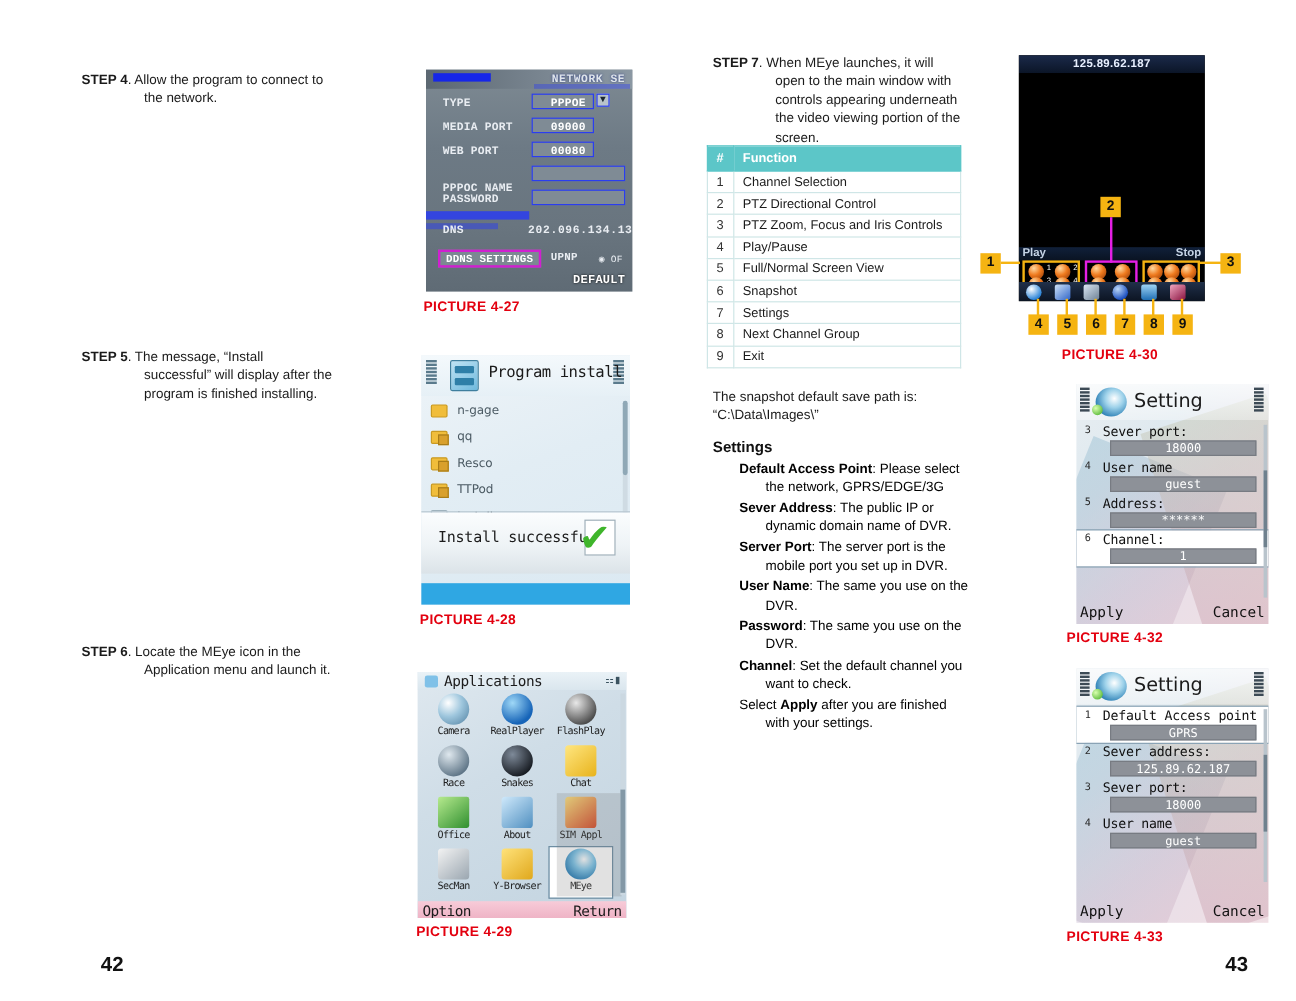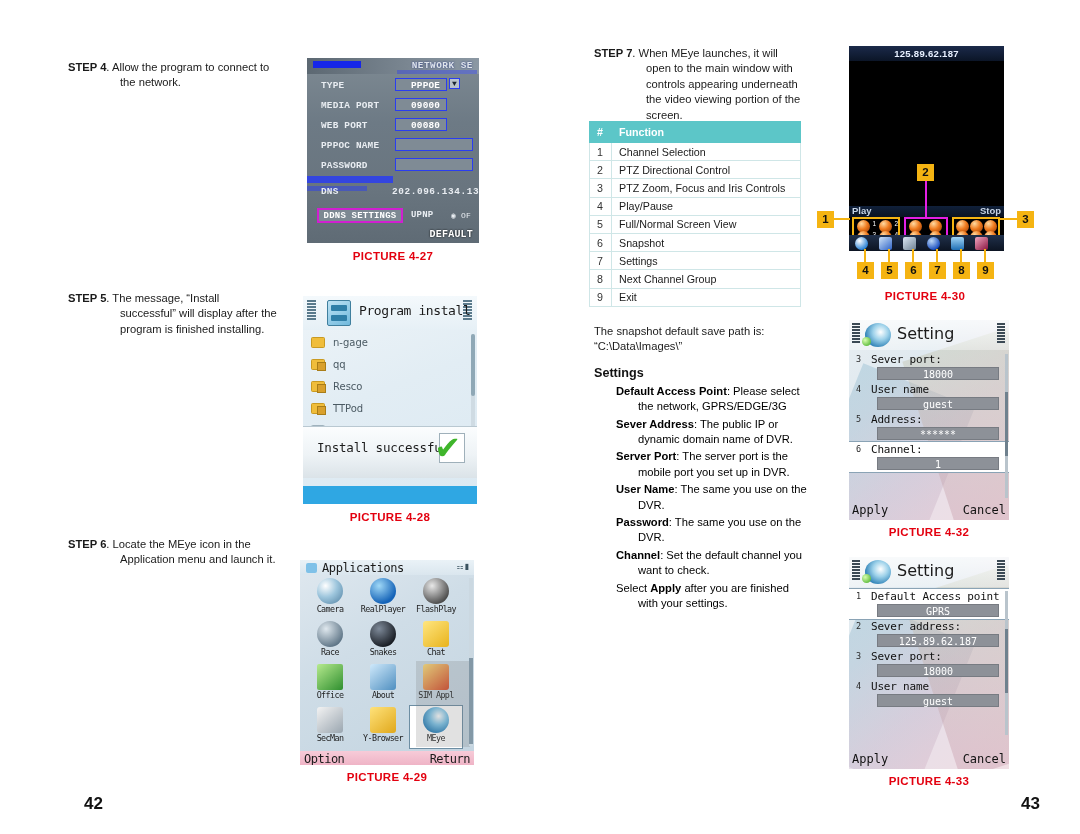--- a/index.html
+++ b/index.html
@@ -44,21 +44,21 @@
 
   
   .deflist { margin-top: 4px; }
   .deflist .item {
     padding-left: 44px; text-indent: -22px; margin-bottom: 2px;
     font-size: 11.2px; line-height: 15.4px;
   }
   .sec-head { font-weight: bold; font-size: 12.6px; margin: 11px 0 3px; color:#111; }
 
   
-  .shot { position: relative; overflow: hidden; }
+  .shot { position: relative; overflow: hidden; margin-left: 48px; }
 
   
   .dvr {
     width: 172px; height: 185px;
     background: linear-gradient(180deg,#7e8a93 0%,#6d7a85 35%,#69757f 70%,#5f6b75 100%);
     font-family: "Liberation Mono", monospace;
     color: #e9edf2; font-size: 9.4px; letter-spacing: .2px;
     position: relative;
   }
   .dvr .titlebar {
@@ -310,21 +310,21 @@
       <div class="row" style="top:22px;">TYPE</div>
       <div class="fld" style="left:88px; top:20px; width:52px;">PPPOE</div>
       <div class="caret" style="left:142px; top:20px;">▼</div>
 
       <div class="row" style="top:42px;">MEDIA PORT</div>
       <div class="fld" style="left:88px; top:40px; width:52px;">09000</div>
 
       <div class="row" style="top:62px;">WEB PORT</div>
       <div class="fld" style="left:88px; top:60px; width:52px;">00080</div>
 
-      <div class="row" style="top:82px;">PPPOC NAME</div>
+      <div class="row" style="top:93px;">PPPOC NAME</div>
       <div class="fld" style="left:88px; top:80px; width:78px;"></div>
 
       <div class="row" style="top:102px;">PASSWORD</div>
       <div class="fld" style="left:88px; top:100px; width:78px;"></div>
 
       <div class="streak" style="left:0; top:118px; width:86px; height:7px;"></div>
       <div class="streak" style="left:0; top:128px; width:60px; height:5px; opacity:.5;"></div>
       <div class="streak" style="left:90px; top:12px; width:80px; height:4px; opacity:.4;"></div>
 
       <div class="row" style="top:128px;">DNS</div>

